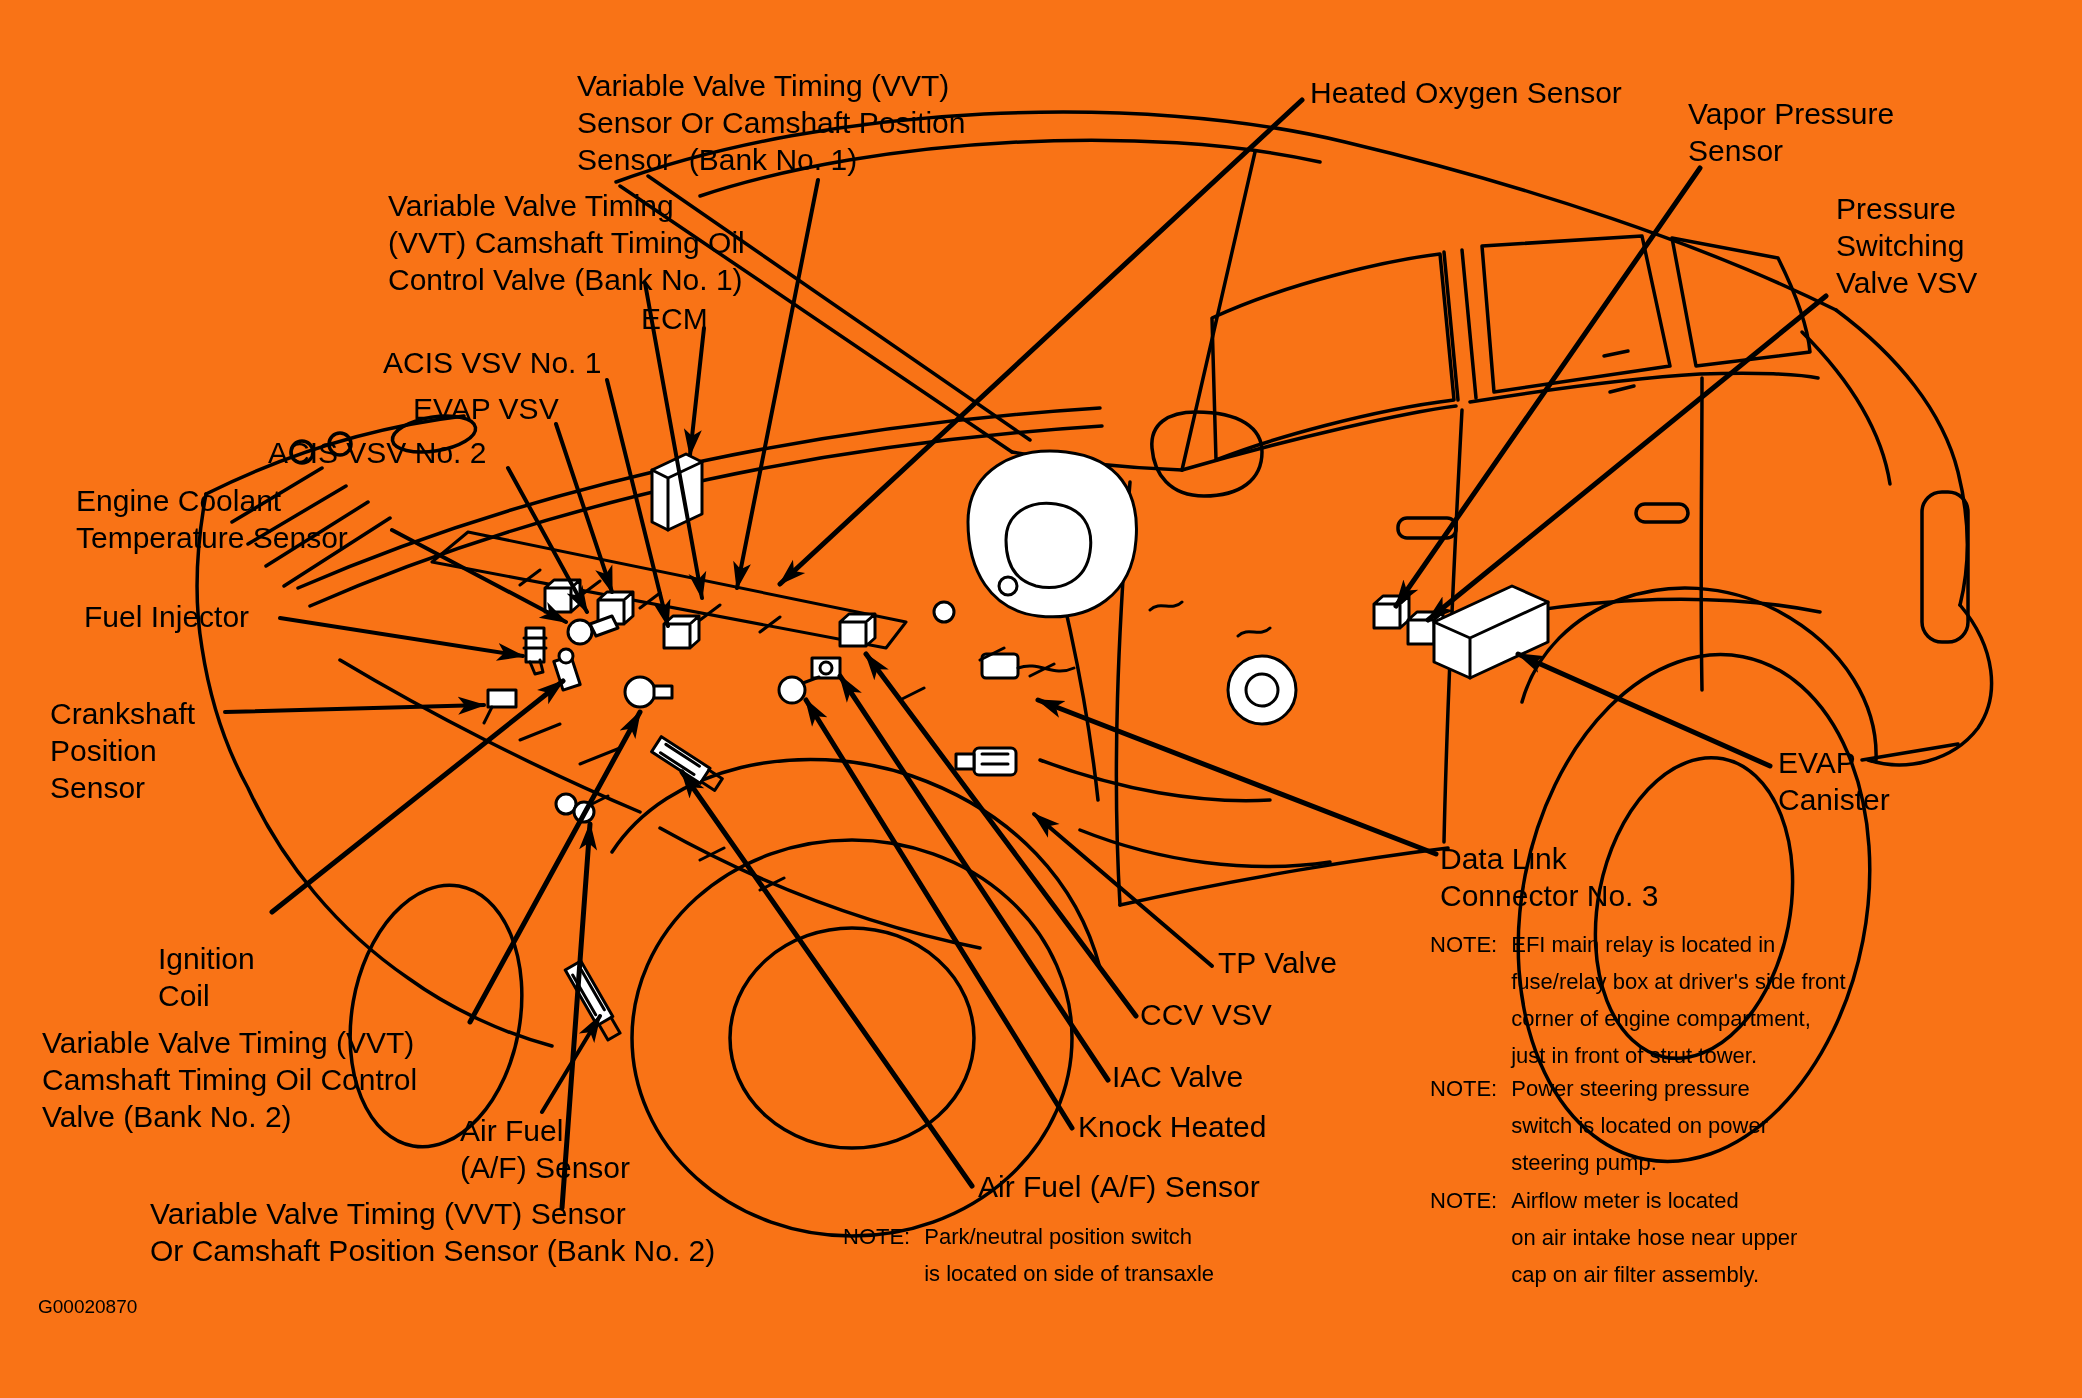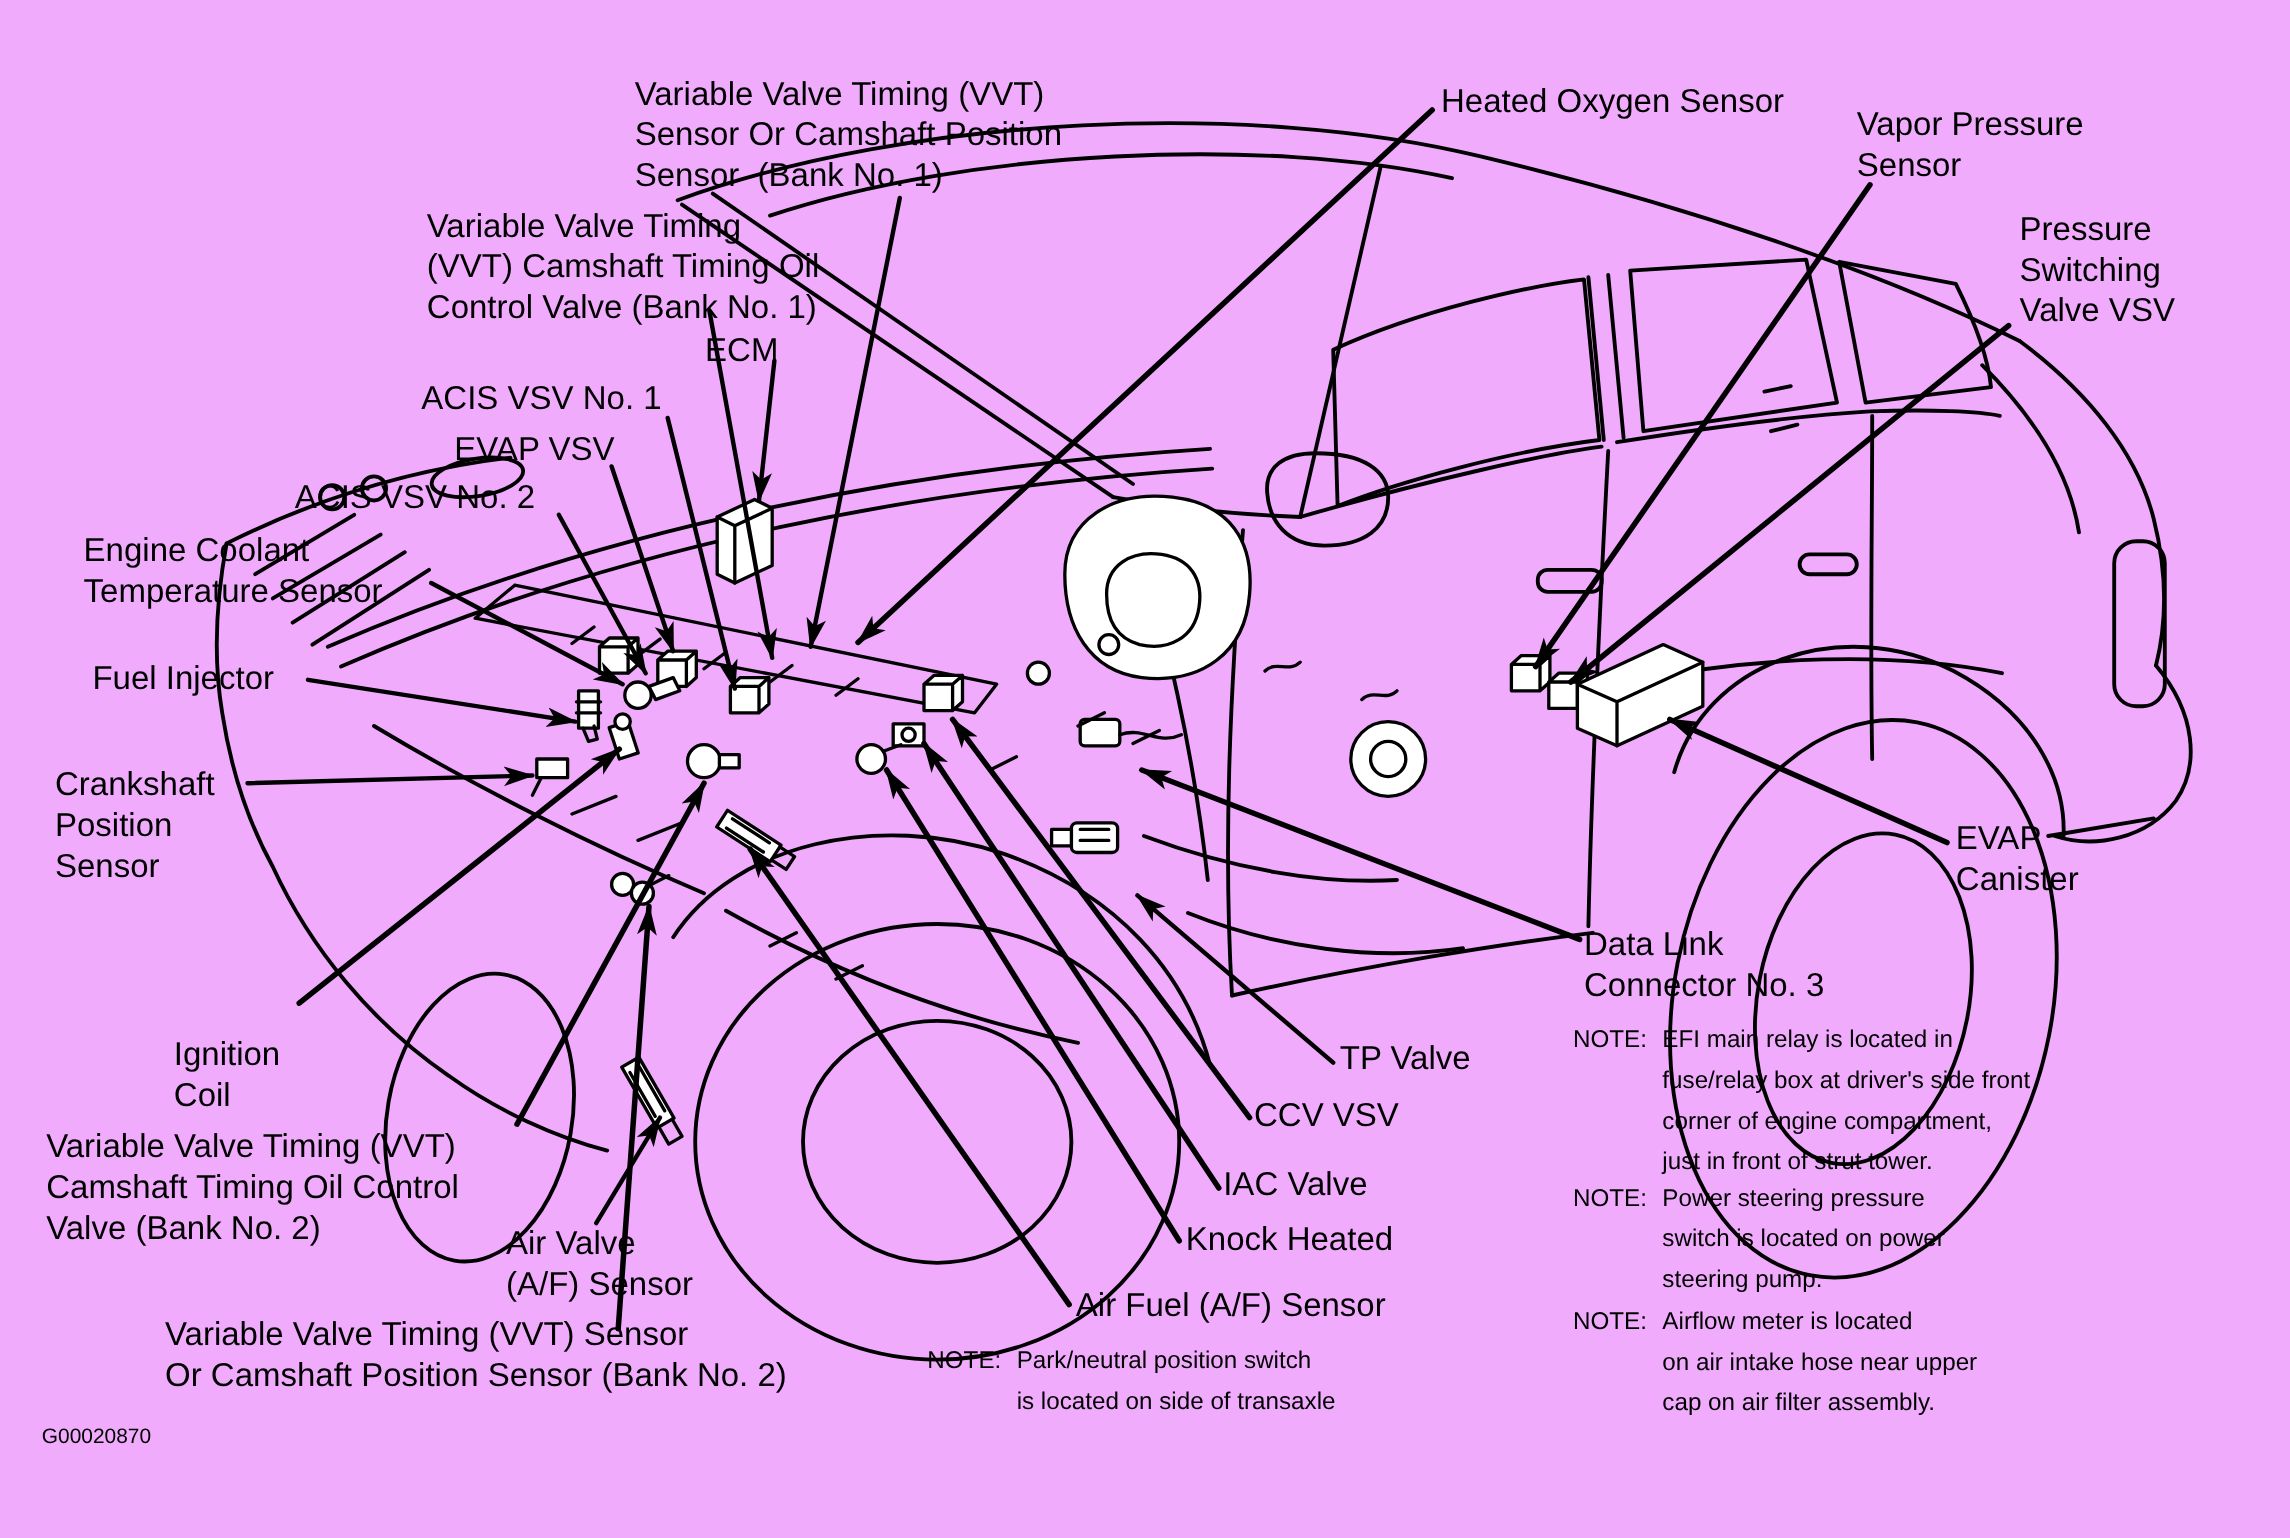--- a/index.html
+++ b/index.html
@@ -1,17 +1,17 @@
 <!DOCTYPE html>
 <html><head>
 <meta charset="utf-8">
 <style>
   html,body{margin:0;padding:0;background:#ffffff;}
   .stage{
-    position:relative;width:2082px;height:1398px;background:#f0abfc;overflow:hidden;
+    position:relative;width:2082px;height:1398px;background:#f97316;overflow:hidden;
     font-family:"Liberation Sans", sans-serif;color:#000;
   }
   .art{position:absolute;left:0;top:0;}
   .lbl{
     position:absolute;font-size:30px;line-height:37px;white-space:pre-wrap;
     letter-spacing:0;color:#000;
   }
   .note{position:absolute;display:flex;align-items:flex-start;font-size:22px;line-height:37px;}
   .note .prefix{white-space:nowrap;margin-right:14px;}
   .note .body{white-space:pre-wrap;}
@@ -227,21 +227,21 @@
 Temperature Sensor</div>
   <div class="lbl" style="left:84px;top:598px">Fuel Injector</div>
   <div class="lbl" style="left:50px;top:695px">Crankshaft
 Position
 Sensor</div>
   <div class="lbl" style="left:158px;top:940px">Ignition
 Coil</div>
   <div class="lbl" style="left:42px;top:1024px">Variable Valve Timing (VVT)
 Camshaft Timing Oil Control
 Valve (Bank No. 2)</div>
-  <div class="lbl" style="left:460px;top:1112px">Air Valve
+  <div class="lbl" style="left:460px;top:1112px">Air Fuel
 (A/F) Sensor</div>
   <div class="lbl" style="left:150px;top:1195px">Variable Valve Timing (VVT) Sensor
 Or Camshaft Position Sensor (Bank No. 2)</div>
   <div class="lbl" style="left:1310px;top:74px">Heated Oxygen Sensor</div>
   <div class="lbl" style="left:1688px;top:95px">Vapor Pressure
 Sensor</div>
   <div class="lbl" style="left:1836px;top:190px">Pressure
 Switching
 Valve VSV</div>
   <div class="lbl" style="left:1778px;top:744px">EVAP

